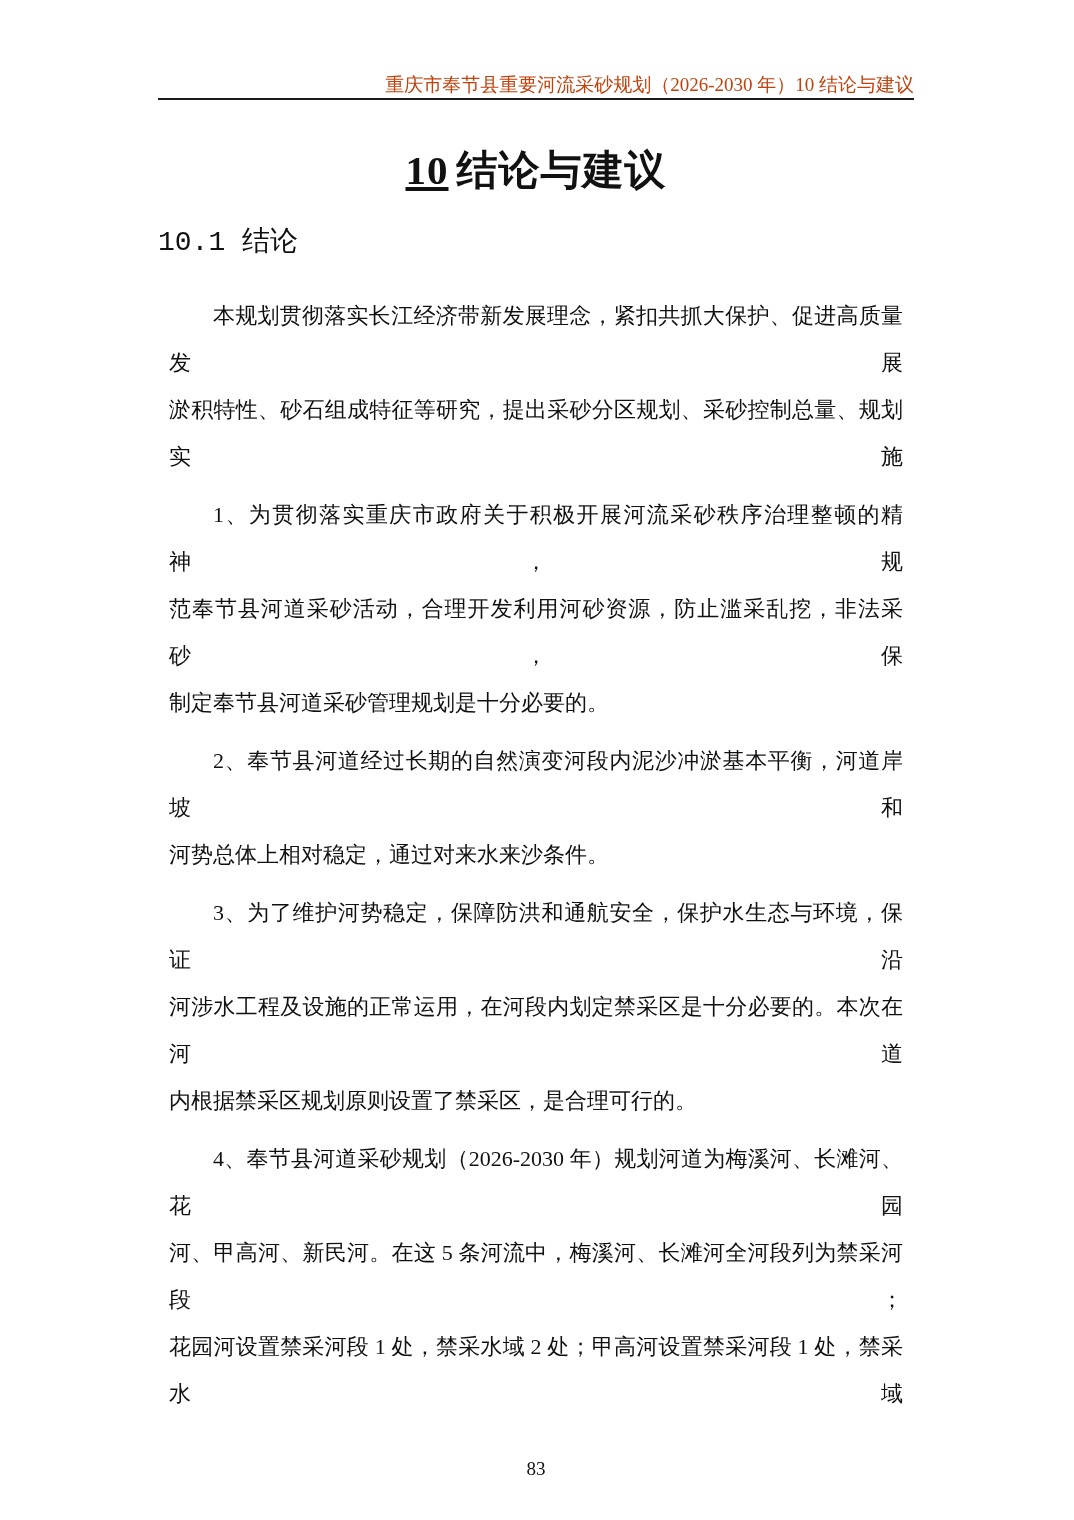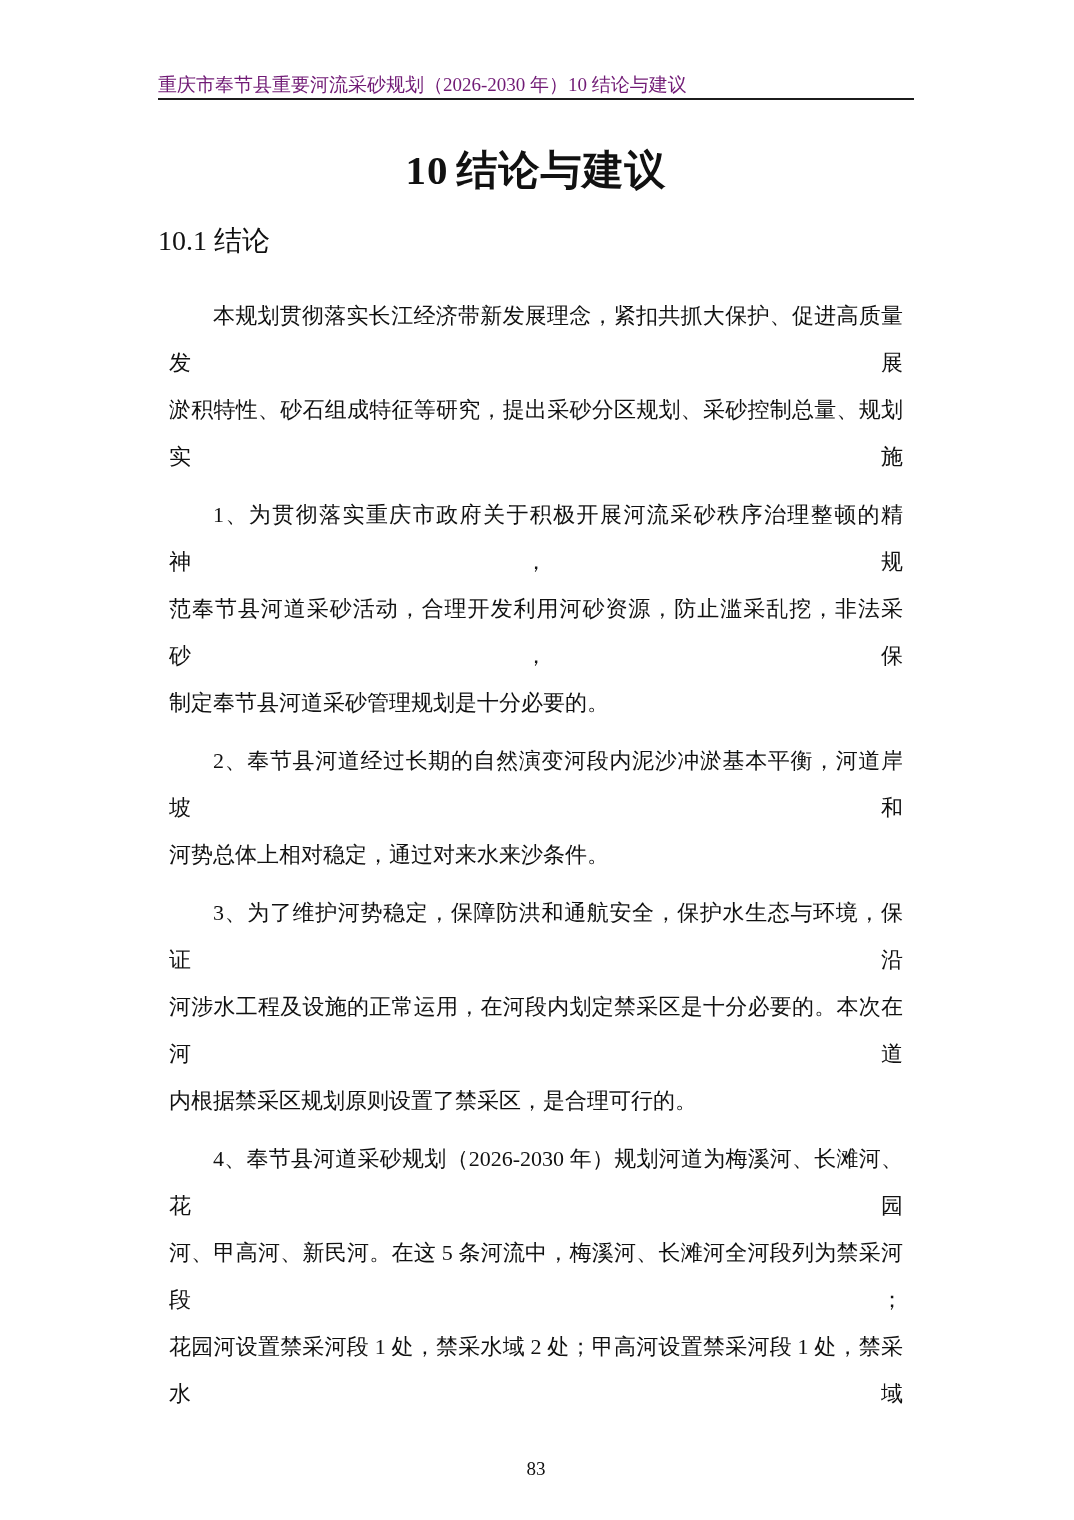--- a/index.html
+++ b/index.html
@@ -19,48 +19,50 @@
   .content-col {
     position: absolute;
     left: 158px;
     width: 756px;
   }
   
   .header {
     top: 74px;
     height: 24px;
     display: flex;
-    justify-content: flex-start;
+    justify-content: flex-end;
     align-items: flex-end;
     font-size: 19px;
-    color: #701a75;
+    color: #c2410c;
   }
   .header-rule {
     top: 98px;
     height: 2px;
     background: #1c1c1c;
   }
   
   .chapter-title {
     top: 143px;
     text-align: center;
     font-size: 41px;
     font-weight: bold;
     letter-spacing: 1px;
     white-space: nowrap;
   }
   .chapter-title .num {
     margin-right: 8px;
+    text-decoration: underline;
   }
   
   .section-heading {
     top: 222px;
     font-size: 28px;
     font-weight: normal;
     margin: 0;
+    font-family: Liberation Mono, monospace;
   }
   
   .doc-body {
     top: 281px;
     font-size: 22px;
     line-height: 47px;
   }
   .paragraph { margin: 11px; }
   .line {
     text-align: justify;

